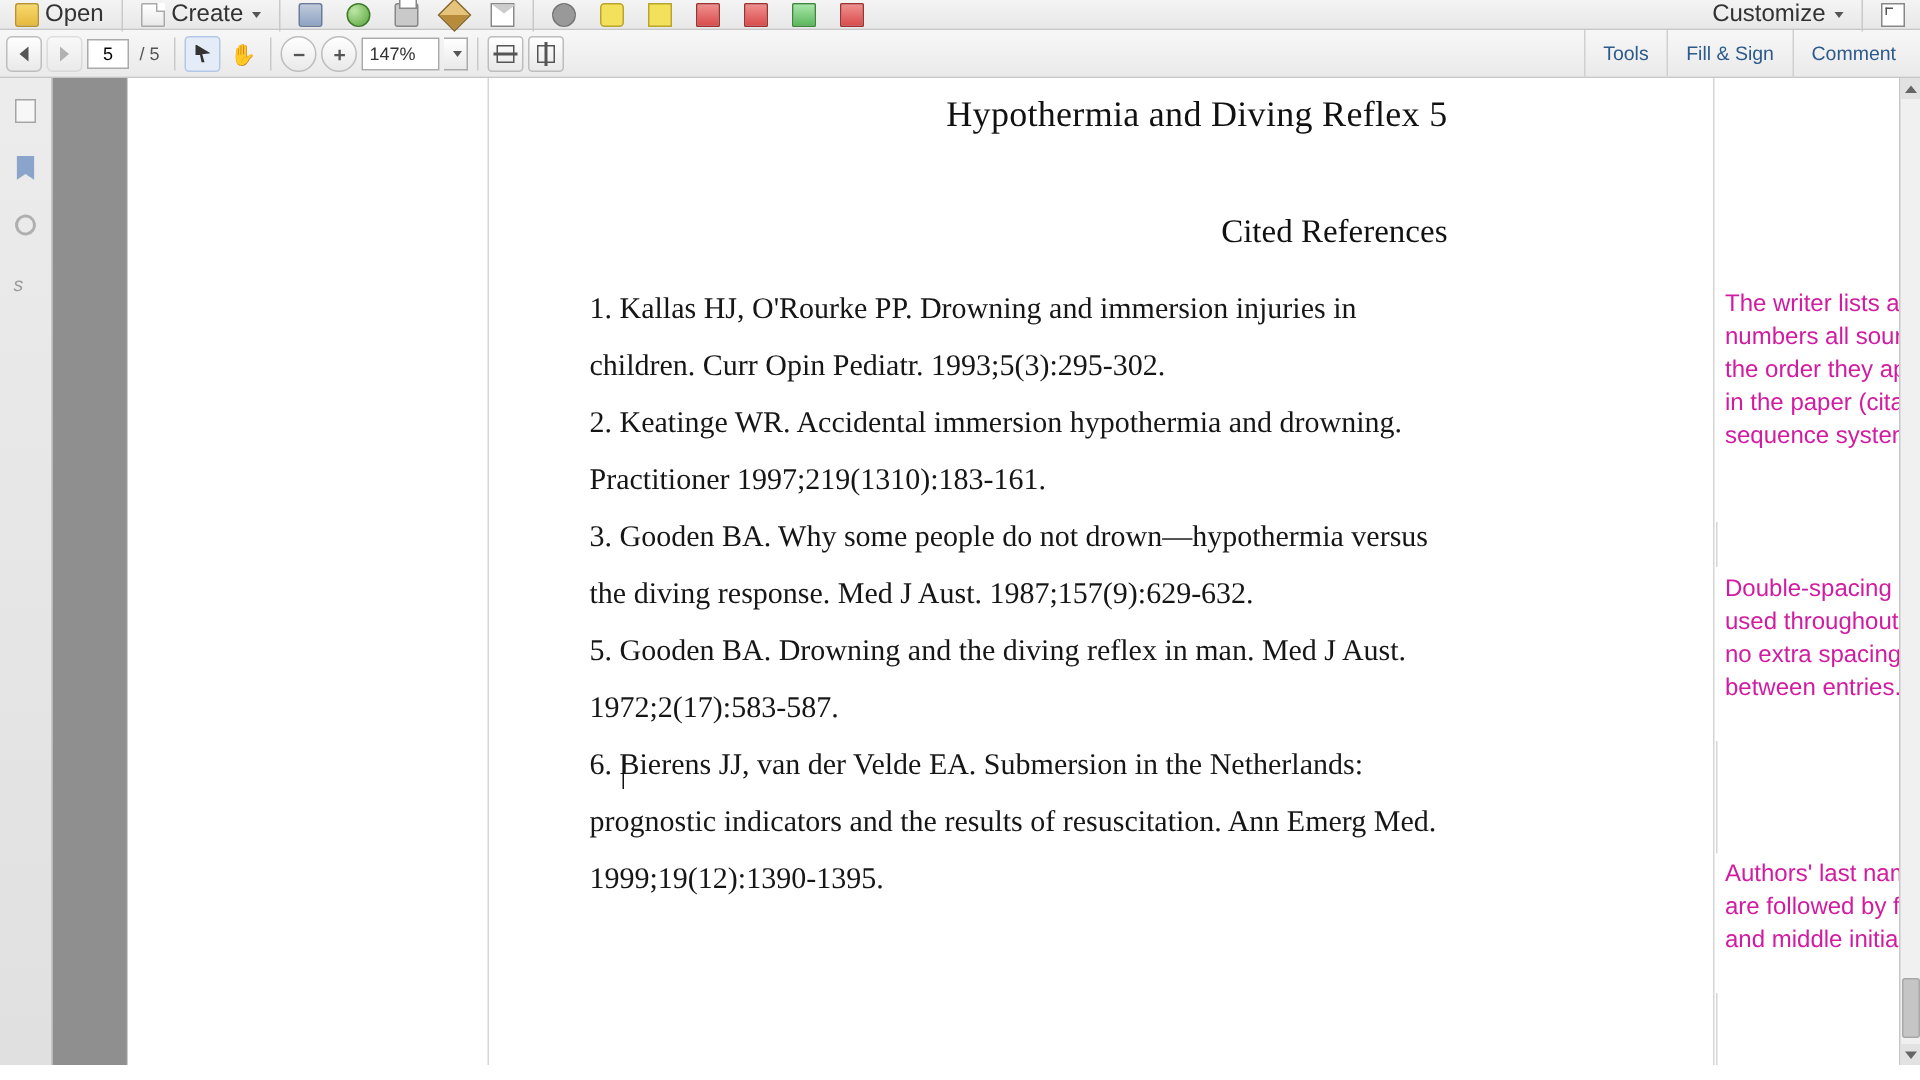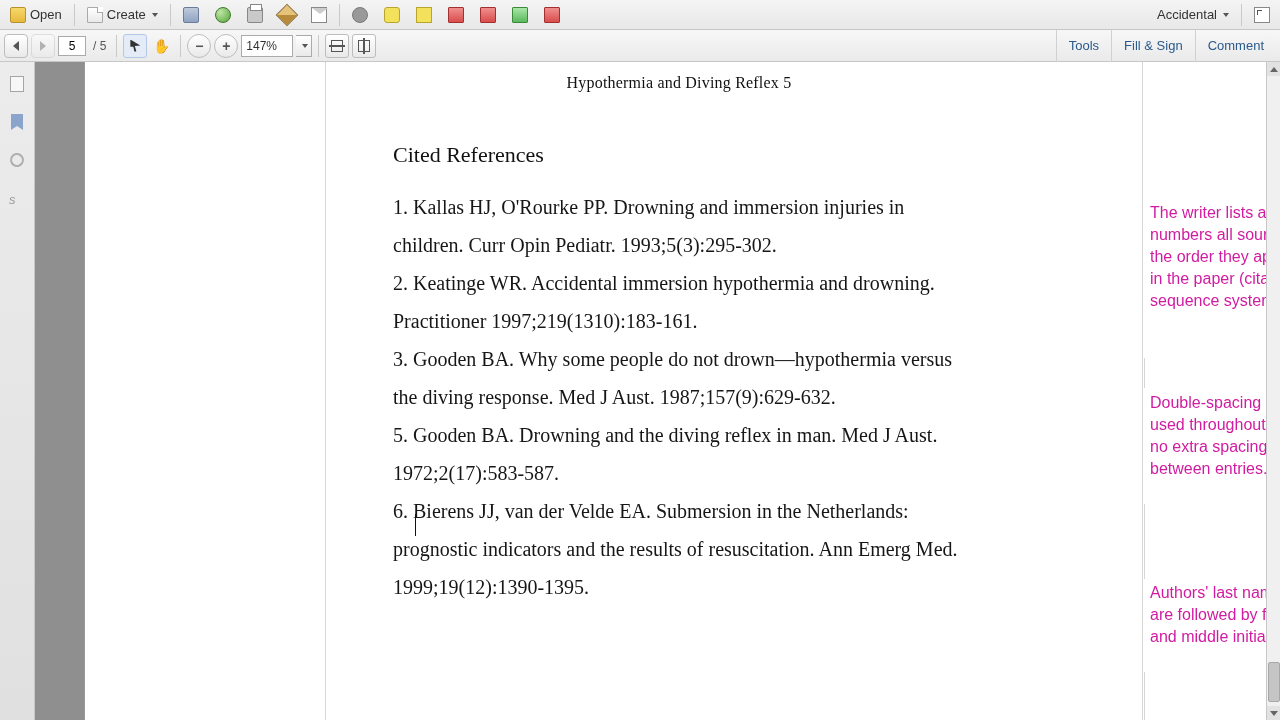--- a/index.html
+++ b/index.html
@@ -1,23 +1,23 @@
 <!DOCTYPE html>
 <html><head>
 <meta charset="utf-8">
 <style>
   * { box-sizing: border-box; margin: 0; padding: 0; }
   html, body { width: 1280px; height: 720px; font-family: "Segoe UI", Arial, sans-serif; overflow: hidden; background:#fff; }
   
   .toolbar1 {
-    height: 30px; width: 100%;
+    height: 20px; width: 100%;
     background: linear-gradient(#f4f4f4,#e8e8e8);
     border-bottom: 1px solid #c7c7c7;
     display: flex; align-items: center; padding: 0 3px; gap:2px;
-    font-size: 13px; color:#333;
+    font-size: 16px; color:#333;
   }
   .tb-btn {
     display:flex; align-items:center; gap:4px;
     height:24px; padding:0 6px; border:1px solid transparent;
     border-radius:3px; cursor:default;
   }
   .tb-icon { width:16px; height:16px; display:inline-block; }
   .sep { width:1px; height:22px; background:#c9c9c9; margin:0 3px; }
   .spacer { flex:1; }
   .caret { width:0;height:0;border-left:3px solid transparent;border-right:3px solid transparent;border-top:4px solid #555; margin-left:2px;}
@@ -74,22 +74,22 @@
   .i-bookmark{width:12px;height:16px;background:#4a76b8;clip-path:polygon(0 0,100% 0,100% 100%,50% 75%,0 100%);}
   .i-attach{width:14px;height:14px;border:2px solid #888;border-radius:7px;transform:rotate(35deg);}
   .i-sig{width:16px;height:12px;font-size:13px;font-style:italic;color:#666;}
   
   .docarea{flex:1;background:#8f8f8f;position:relative;overflow:hidden;}
   .page{position:absolute;left:50px;top:0;width:1200px;background:#fff;min-height:900px;box-shadow:0 0 0 1px #999;}
   .page-inner{position:relative;padding:12px 320px 24px 308px;}
   
   .guide-left{position:absolute;left:240px;top:0;bottom:0;width:1px;background:#d6d6d6;}
   .guide-right{position:absolute;left:1057px;top:0;bottom:0;width:1px;background:#d6d6d6;}
-  .running-head{font-family:Georgia,serif;font-size:16px;text-align:center;margin:0 0 50px;color:#111;letter-spacing:.2px;}
-  .sec-title{font-family:Georgia,serif;font-size:22px;text-align:left;margin:0 0 20px;color:#111;}
+  .running-head{font-family:Georgia,serif;font-size:24px;text-align:right;margin:0 0 50px;color:#111;letter-spacing:.2px;}
+  .sec-title{font-family:Georgia,serif;font-size:22px;text-align:right;margin:0 0 20px;color:#111;}
   .ref-body{font-family:Georgia,serif;font-size:20px;line-height:1.9;color:#161616;}
   
   .ann{position:absolute;left:1065px;width:165px;font-family:Arial,sans-serif;font-size:16px;line-height:1.38;color:#d11ba1;}
   .ann-rule{position:absolute;left:1059px;width:1px;background:#d6d6d6;}
   .cursor-caret{position:absolute;left:330px;top:452px;width:1px;height:22px;background:#111;}
   
   .vscroll{position:absolute;right:0;top:0;bottom:0;width:14px;background:#f0f0f0;border-left:1px solid #c7c7c7;}
   .vscroll .arrow{position:absolute;left:0;width:14px;height:14px;background:#e2e2e2;display:flex;align-items:center;justify-content:center;}
   .vscroll .arrow.up{top:0;} .vscroll .arrow.dn{bottom:0;}
   .vscroll .thumb{position:absolute;left:1px;width:12px;top:600px;height:40px;background:#c5c5c5;border:1px solid #a8a8a8;border-radius:2px;}
@@ -143,21 +143,21 @@
       <span class="tb-icon i-pdfred"></span>
     </div>
   <div class="tb-btn">
       <span class="tb-icon i-pdfgrn"></span>
     </div>
   <div class="tb-btn">
       <span class="tb-icon i-pdfred"></span>
     </div>
   <span class="spacer"></span>
   <div class="tb-btn">
-    <span>Accidental</span>
+    <span>Customize</span>
     <span class="caret"></span>
   </div>
   <div class="sep"></div>
   <div class="tb-btn">
       <span class="tb-icon i-expand"></span>
     </div>
 </div>
 
 <div class="toolbar2">
   <div class="nav-btn">

